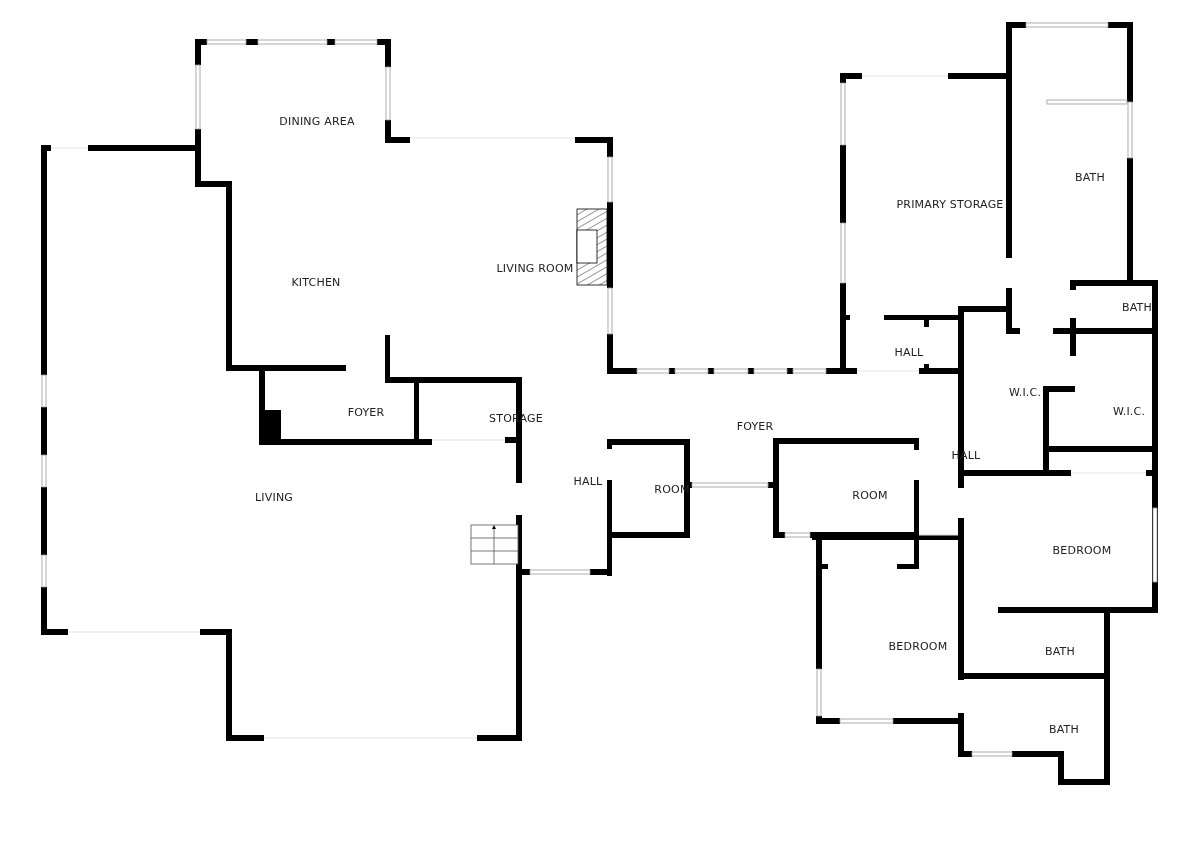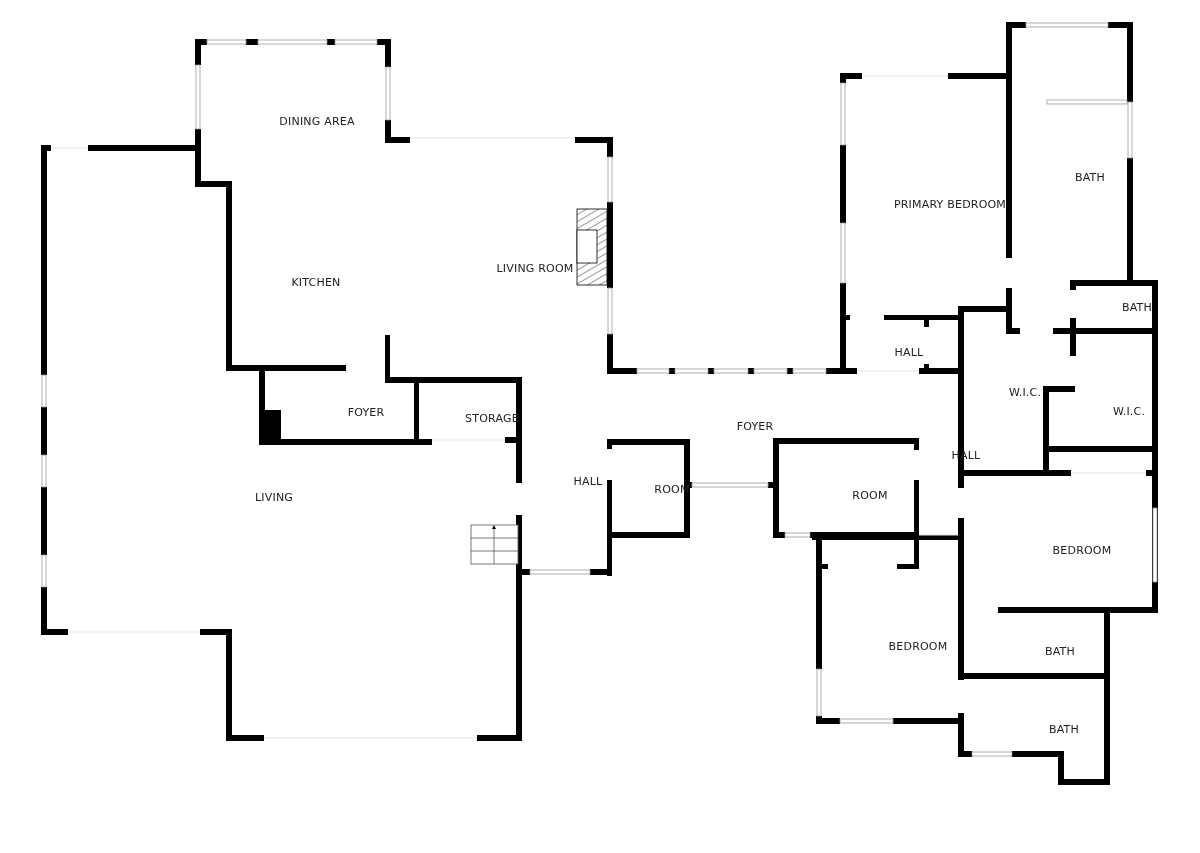--- a/index.html
+++ b/index.html
@@ -198,28 +198,28 @@
     <line x1="494" y1="527" x2="494" y2="564" stroke="#555" stroke-width="0.8"></line>
     <polygon points="492,529 496,529 494,525" fill="#000"></polygon>
   </g>
 </svg>
 
 <div>
   <span class="label" style="left:293px;top:121px">DINING AREA</span>
   <span class="label" style="left:292px;top:282px">KITCHEN</span>
   <span class="label" style="left:511px;top:268px">LIVING ROOM</span>
   <span class="label" style="left:342px;top:412px">FOYER</span>
-  <span class="label" style="left:468px;top:418px">STORAGE</span>
+  <span class="label" style="left:492px;top:418px">STORAGE</span>
   <span class="label" style="left:250px;top:497px">LIVING</span>
   <span class="label" style="left:564px;top:481px">HALL</span>
   <span class="label" style="left:648px;top:489px">ROOM</span>
   <span class="label" style="left:731px;top:426px">FOYER</span>
   <span class="label" style="left:846px;top:495px">ROOM</span>
   <span class="label" style="left:942px;top:455px">HALL</span>
-  <span class="label" style="left:926px;top:204px">PRIMARY BEDROOM</span>
+  <span class="label" style="left:926px;top:204px">PRIMARY STORAGE</span>
   <span class="label" style="left:1066px;top:177px">BATH</span>
   <span class="label" style="left:1113px;top:307px">BATH</span>
   <span class="label" style="left:885px;top:352px">HALL</span>
   <span class="label" style="left:1001px;top:392px">W.I.C.</span>
   <span class="label" style="left:1105px;top:411px">W.I.C.</span>
   <span class="label" style="left:1058px;top:550px">BEDROOM</span>
   <span class="label" style="left:894px;top:646px">BEDROOM</span>
   <span class="label" style="left:1036px;top:651px">BATH</span>
   <span class="label" style="left:1040px;top:729px">BATH</span>
 </div>

